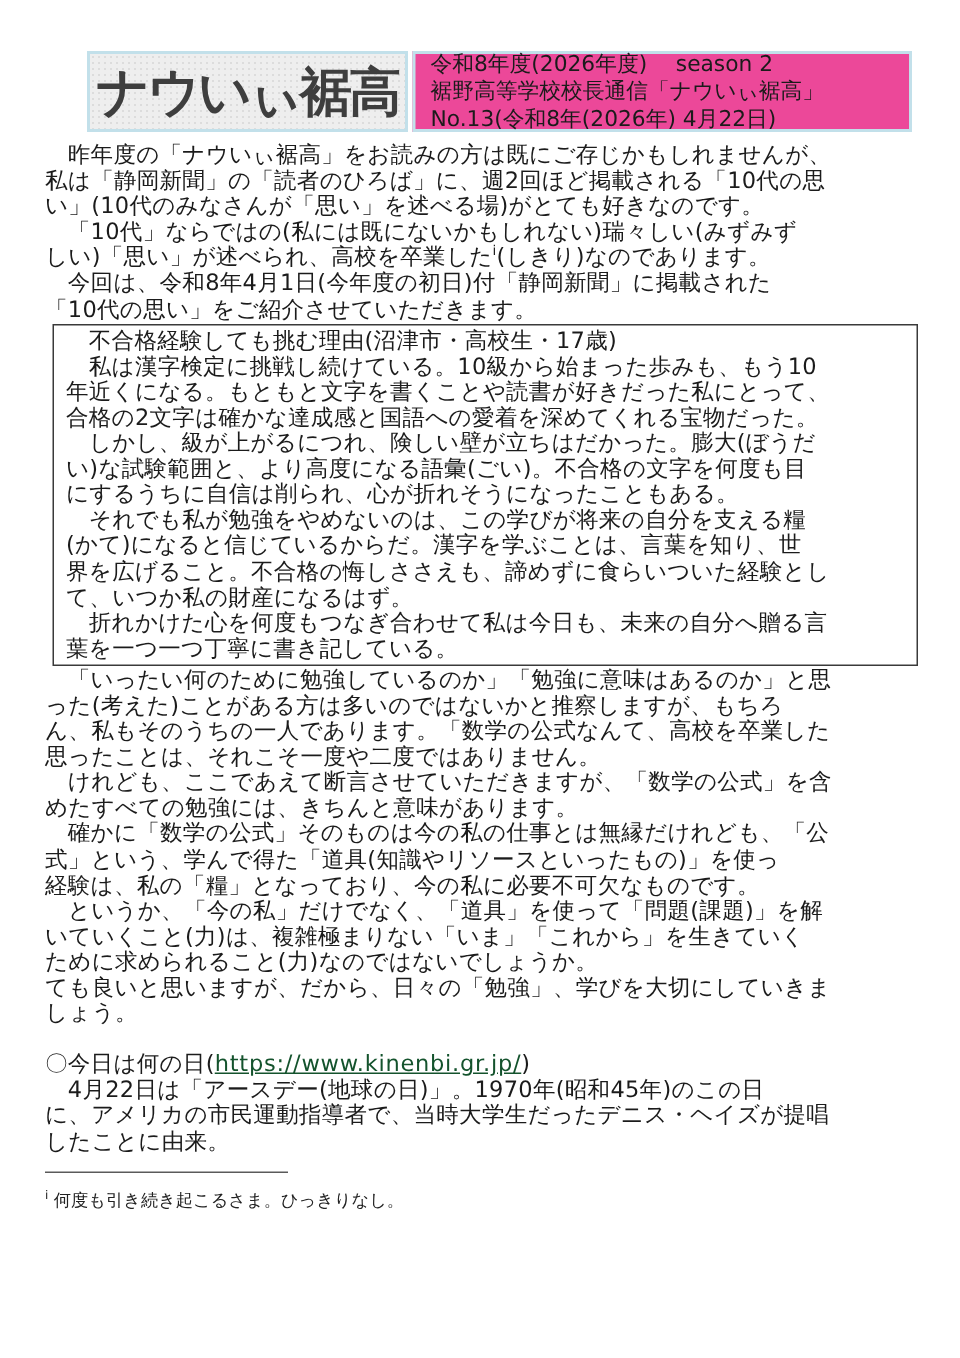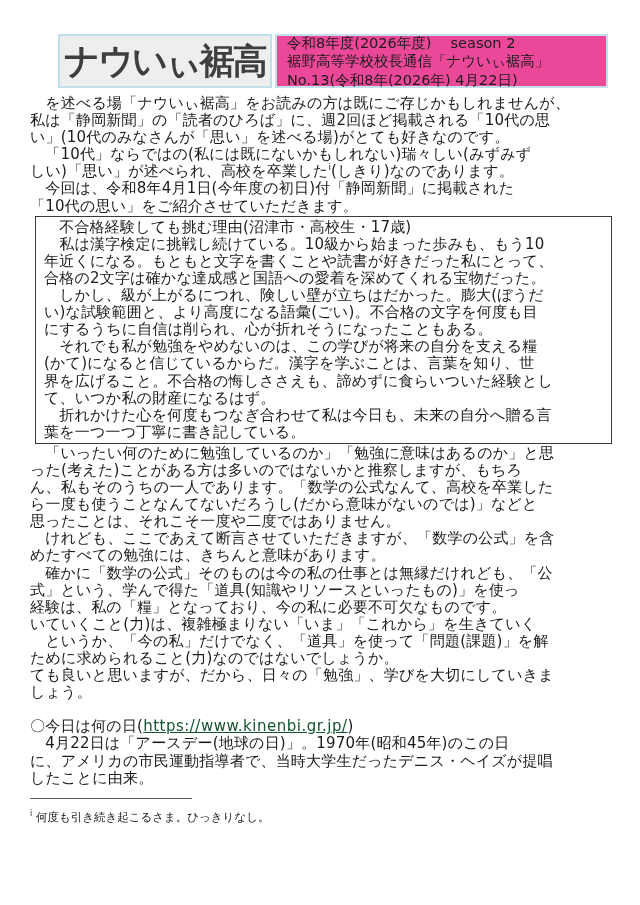--- a/index.html
+++ b/index.html
@@ -78,21 +78,21 @@
     <div class="info-box">
       <div>令和8年度(2026年度)　 season 2</div>
       <div>裾野高等学校校長通信「ナウいぃ裾高」</div>
       <div>No.13(令和8年(2026年) 4月22日)</div>
     </div>
   </div>
 
   <div class="body-text">
 
     <div>
-        <div class="line">　を述べる場「ナウいぃ裾高」をお読みの方は既にご存じかもしれませんが、</div>
+        <div class="line">　昨年度の「ナウいぃ裾高」をお読みの方は既にご存じかもしれませんが、</div>
         <div class="line">私は「静岡新聞」の「読者のひろば」に、週2回ほど掲載される「10代の思</div>
         <div class="line">い」(10代のみなさんが「思い」を述べる場)がとても好きなのです。</div>
         <div class="line">　「10代」ならではの(私には既にないかもしれない)瑞々しい(みずみず</div>
       </div>
 
     <div class="line">
       <span>しい)「思い」が述べられ、高校を卒業した</span><sup class="fn-ref">i</sup><span>(しきり)なのであります。</span>
     </div>
 
     <div>
@@ -113,29 +113,28 @@
         <div class="line">界を広げること。不合格の悔しささえも、諦めずに食らいついた経験とし</div>
         <div class="line">て、いつか私の財産になるはず。</div>
         <div class="line">　折れかけた心を何度もつなぎ合わせて私は今日も、未来の自分へ贈る言</div>
         <div class="line">葉を一つ一つ丁寧に書き記している。</div>
       </div>
 
     <div>
         <div class="line">　「いったい何のために勉強しているのか」「勉強に意味はあるのか」と思</div>
         <div class="line">った(考えた)ことがある方は多いのではないかと推察しますが、もちろ</div>
         <div class="line">ん、私もそのうちの一人であります。「数学の公式なんて、高校を卒業した</div>
-        <div class="line">ら一度も使うことなんてないだろうし(だから意味がないのでは)」などと</div>
         <div class="line">思ったことは、それこそ一度や二度ではありません。</div>
         <div class="line">　けれども、ここであえて断言させていただきますが、「数学の公式」を含</div>
         <div class="line">めたすべての勉強には、きちんと意味があります。</div>
         <div class="line">　確かに「数学の公式」そのものは今の私の仕事とは無縁だけれども、「公</div>
         <div class="line">式」という、学んで得た「道具(知識やリソースといったもの)」を使っ</div>
         <div class="line">経験は、私の「糧」となっており、今の私に必要不可欠なものです。</div>
+        <div class="line">　というか、「今の私」だけでなく、「道具」を使って「問題(課題)」を解</div>
         <div class="line">いていくこと(力)は、複雑極まりない「いま」「これから」を生きていく</div>
-        <div class="line">　というか、「今の私」だけでなく、「道具」を使って「問題(課題)」を解</div>
         <div class="line">ために求められること(力)なのではないでしょうか。</div>
         <div class="line">ても良いと思いますが、だから、日々の「勉強」、学びを大切にしていきま</div>
         <div class="line">しょう。</div>
       </div>
 
     <div class="blank-line"></div>
 
     <div class="line today-line">
       <span>〇今日は何の日(</span><a class="url">https://www.kinenbi.gr.jp/</a><span>)</span>
     </div>

